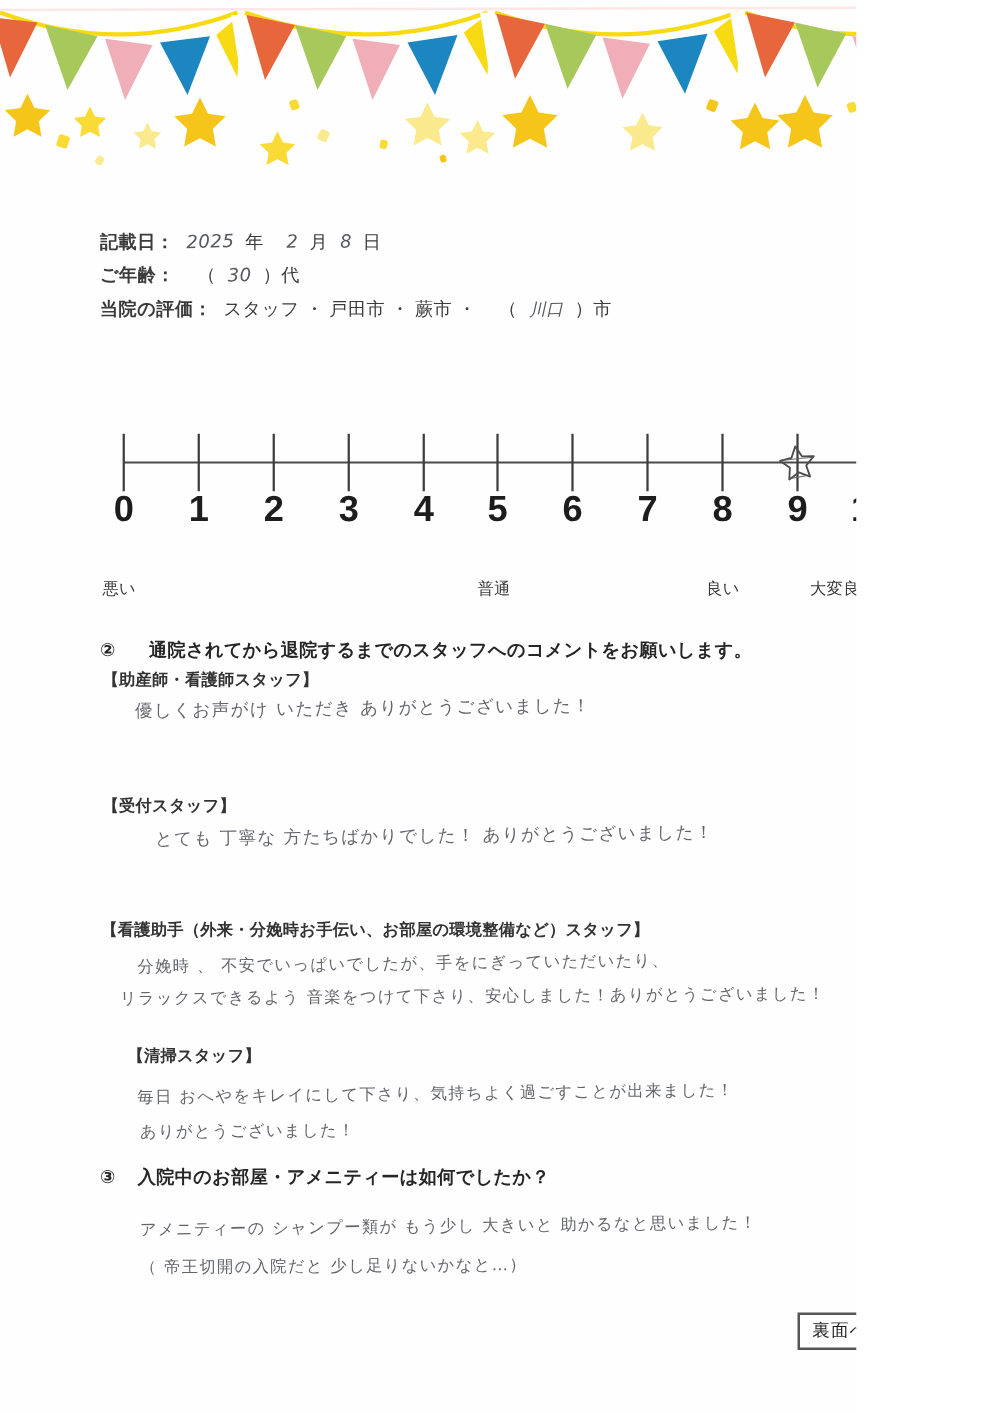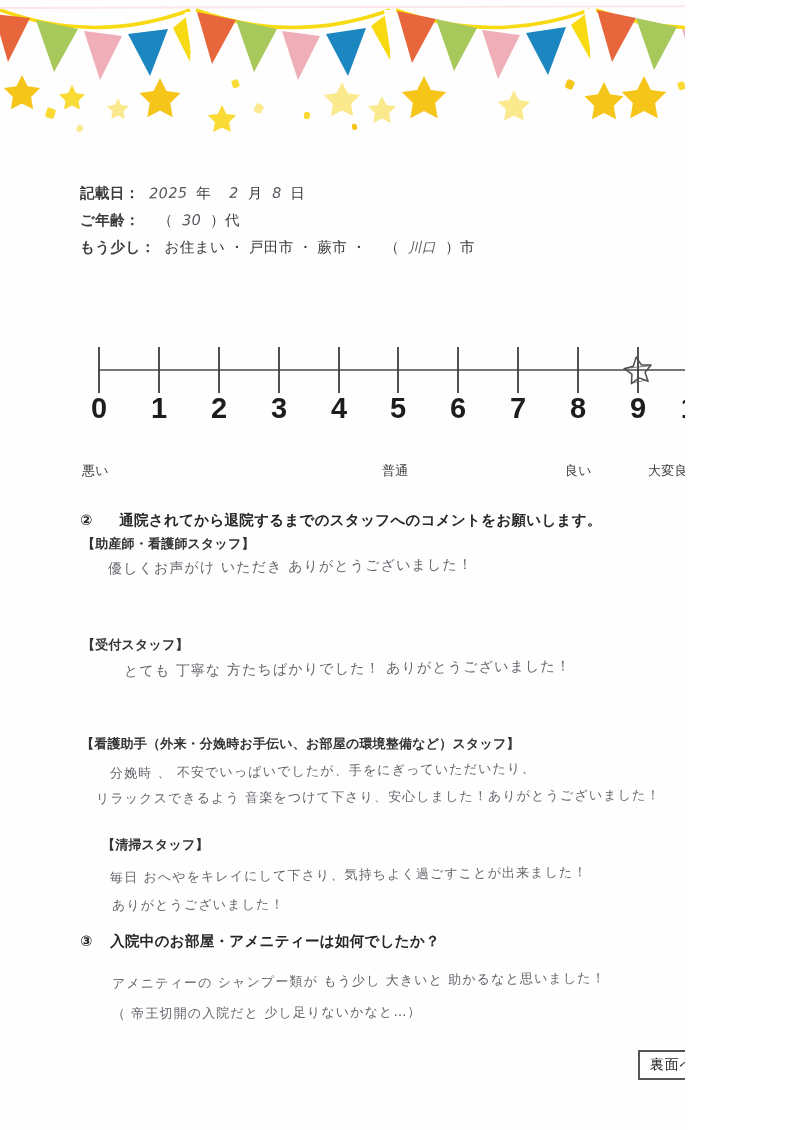--- a/index.html
+++ b/index.html
@@ -241,23 +241,23 @@
       <span class="gap"></span>
         <span class="gap"></span>
       <span>（</span>
       <span class="gap"></span>
       <span class="hw">30</span>
       <span class="gap"></span>
       <span>）代</span>
     </div>
 
     <div class="meta-line">
-      <span class="meta-label">もう少し：</span>
-      <span class="gap"></span>
-      <span>お住まい ・ 戸田市 ・ 蕨市 ・</span>
+      <span class="meta-label">当院の評価：</span>
+      <span class="gap"></span>
+      <span>スタッフ ・ 戸田市 ・ 蕨市 ・</span>
       <span class="gap"></span>
         <span class="gap"></span>
       <span>（</span>
       <span class="gap"></span>
       <span class="hw hw-sm">川口</span>
       <span class="gap"></span>
       <span>）市</span>
     </div>
   </div>
 

